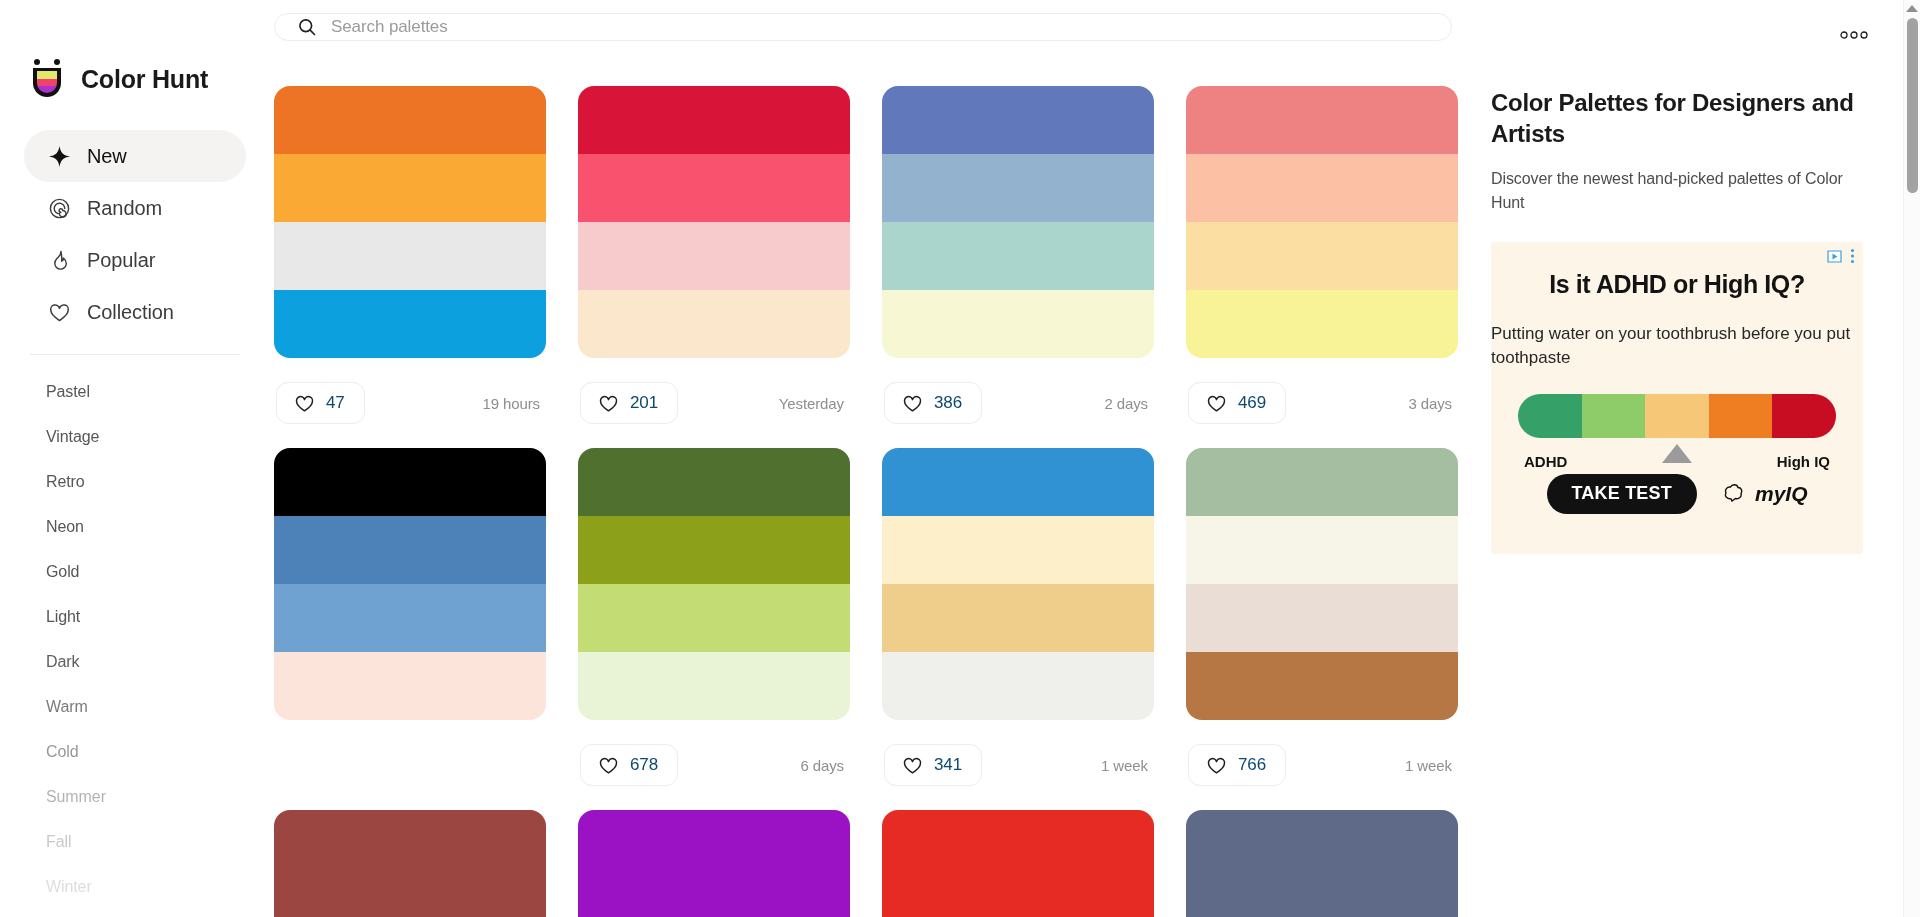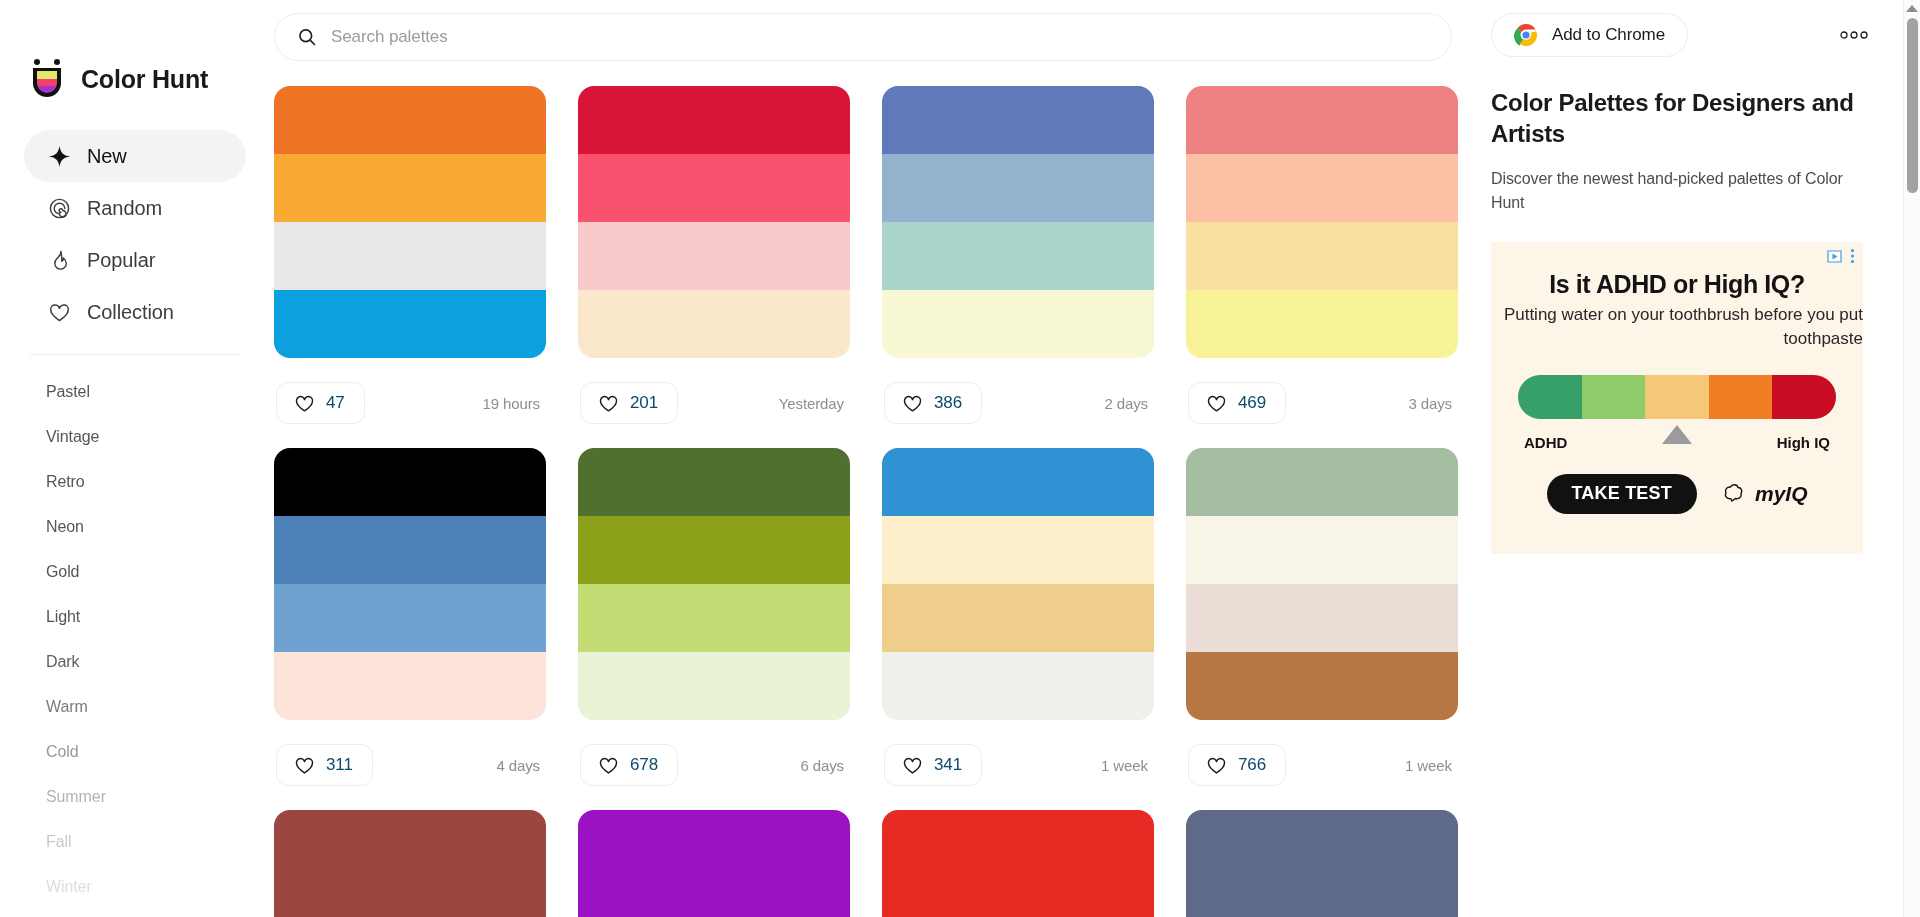--- a/index.html
+++ b/index.html
@@ -57,21 +57,21 @@
   .main { flex: 1 1 auto; position: relative; min-width: 0; }
   .topbar {
     height: 70px; display:flex; align-items:center;
     padding-right: 0px; gap: 0;
   }
   .search-wrap {
     flex: 0 0 1178px; margin-left: 4px;
     height: 44px; position: relative;
   }
   .search-box {
-    width: 100%; height: 48px;
+    width: 100%; height: 28px;
     border: 1px solid #ececec; border-radius: 24px;
     background: #fff;
     display: flex; align-items: center;
     padding-left: 22px; gap: 14px;
   }
   .search-icon { width: 20px; height: 20px; flex:0 0 20px; }
   .search-input {
     border: 0; outline: 0; background: transparent;
     font-family: "Liberation Sans", sans-serif;
     font-size: 17px; color: #2a2a2a; width: 90%;
@@ -152,21 +152,21 @@
   .ad-badges {
     position: absolute; top: 6px; right: 8px;
     display: flex; align-items: center; gap: 8px;
   }
   .ad-head {
     text-align: center; margin-top: 28px;
     font-size: 25px; font-weight: 700; color: #131313;
     letter-spacing: -0.4px;
   }
   .ad-sub {
-    text-align: right; margin-top: 4px;
+    text-align: left; margin-top: 23px;
     font-size: 17px; color: #272727; line-height: 1.42;
   }
   .ad-bar {
     margin: 24px auto 0; width: 318px; height: 44px;
     border-radius: 22px; overflow: hidden; display: flex;
   }
   .ad-seg { flex: 1 1 20%; height: 100%; }
   .ad-scale {
     margin: 6px auto 0; width: 318px; position: relative; height: 30px;
   }
@@ -410,29 +410,20 @@
               <span class="card-date">3 days</span>
             </div>
           </div>
           <div class="palette-card">
             <div class="swatches">
               <div class="swatch" style="background: rgb(0, 0, 0);"></div>
               <div class="swatch" style="background: rgb(77, 130, 184);"></div>
               <div class="swatch" style="background: rgb(111, 161, 209);"></div>
               <div class="swatch" style="background: rgb(253, 228, 218);"></div>
             </div>
-            <div class="card-meta">
-              <button class="like-btn">
-                <span class="heart-icon"><svg width="21" height="21" viewBox="0 0 24 24" fill="none" stroke="#1d1d1d" stroke-width="1.7" stroke-linejoin="round">
-                    <path d="M12 20.4 C6.5 16.6 3 13.7 3 9.9 A4.6 4.6 0 0 1 12 7.6 A4.6 4.6 0 0 1 21 9.9 C21 13.7 17.5 16.6 12 20.4 z"></path>
-                  </svg></span>
-                <span class="like-count">311</span>
-              </button>
-              <span class="card-date">4 days</span>
-            </div>
           </div>
           <div class="palette-card">
             <div class="swatches">
               <div class="swatch" style="background: rgb(80, 112, 47);"></div>
               <div class="swatch" style="background: rgb(140, 160, 25);"></div>
               <div class="swatch" style="background: rgb(196, 220, 116);"></div>
               <div class="swatch" style="background: rgb(233, 243, 214);"></div>
             </div>
             <div class="card-meta">
               <button class="like-btn">
@@ -502,33 +493,20 @@
               <div class="swatch" style="background: rgb(94, 106, 136);"></div>
             </div>
           </div>
         </div>
     </div>
   </section>
 
   <aside class="rightbar">
 
     <div class="rb-top">
-      <button class="chrome-btn">
-        <span class="chrome-icon">
-          <svg width="24" height="24" viewBox="0 0 48 48">
-            <circle cx="24" cy="24" r="22" fill="#fff"></circle>
-            <path d="M24 2a22 22 0 0 1 19.1 11H24a11 11 0 0 0-9.5 5.5L7.4 9.9A22 22 0 0 1 24 2z" fill="#ea4335"></path>
-            <path d="M7.4 9.9l7.1 8.6A11 11 0 0 0 18.3 33L10.9 45.3A22 22 0 0 1 7.4 9.9z" fill="#34a853"></path>
-            <path d="M43.1 13A22 22 0 0 1 24 46c-4.6 0-8.9-1.4-12.4-3.8L20 29.9a11 11 0 0 0 15-11.9h8.1z" fill="#fbbc05"></path>
-            <circle cx="24" cy="24" r="9.6" fill="#fff"></circle>
-            <circle cx="24" cy="24" r="7.2" fill="#4285f4"></circle>
-          </svg>
-        </span>
-        <span class="chrome-label">Add to Chrome</span>
-      </button>
 
       <div class="dots-btn">
         <svg width="28" height="10" viewBox="0 0 28 10" fill="none" stroke="#1c1c1c" stroke-width="1.3">
           <circle cx="4" cy="5" r="3"></circle>
             <circle cx="14" cy="5" r="3"></circle>
             <circle cx="24" cy="5" r="3"></circle>
         </svg>
       </div>
     </div>
 

